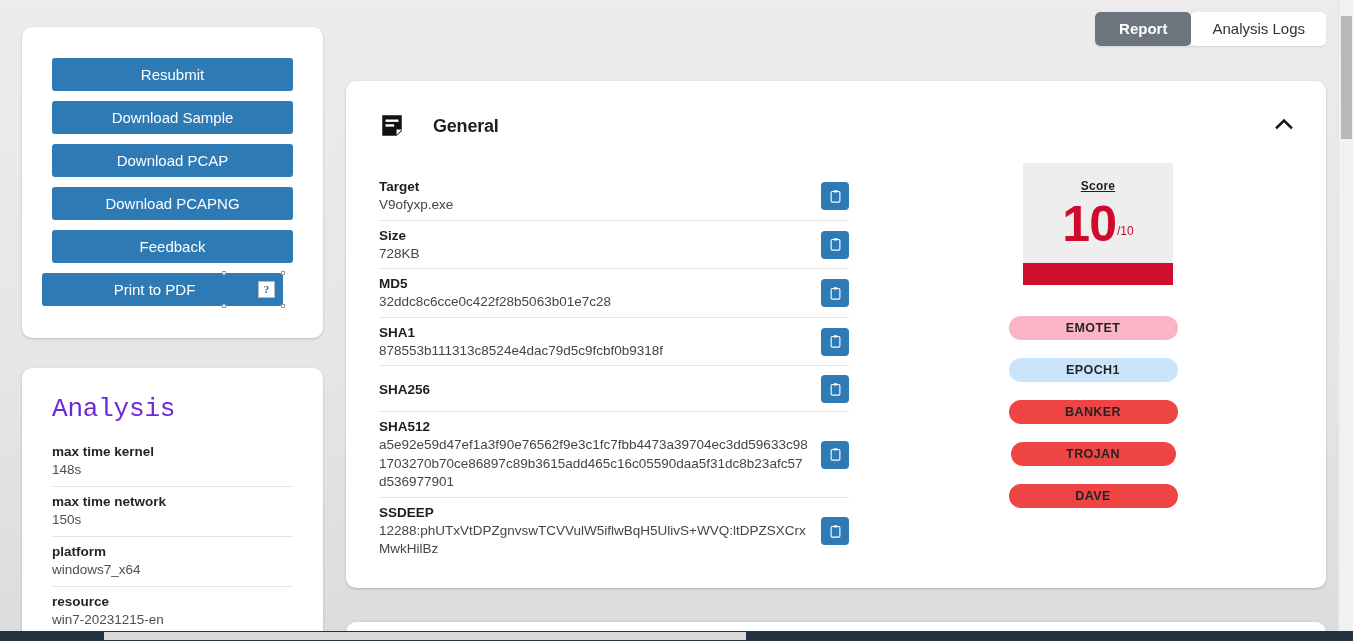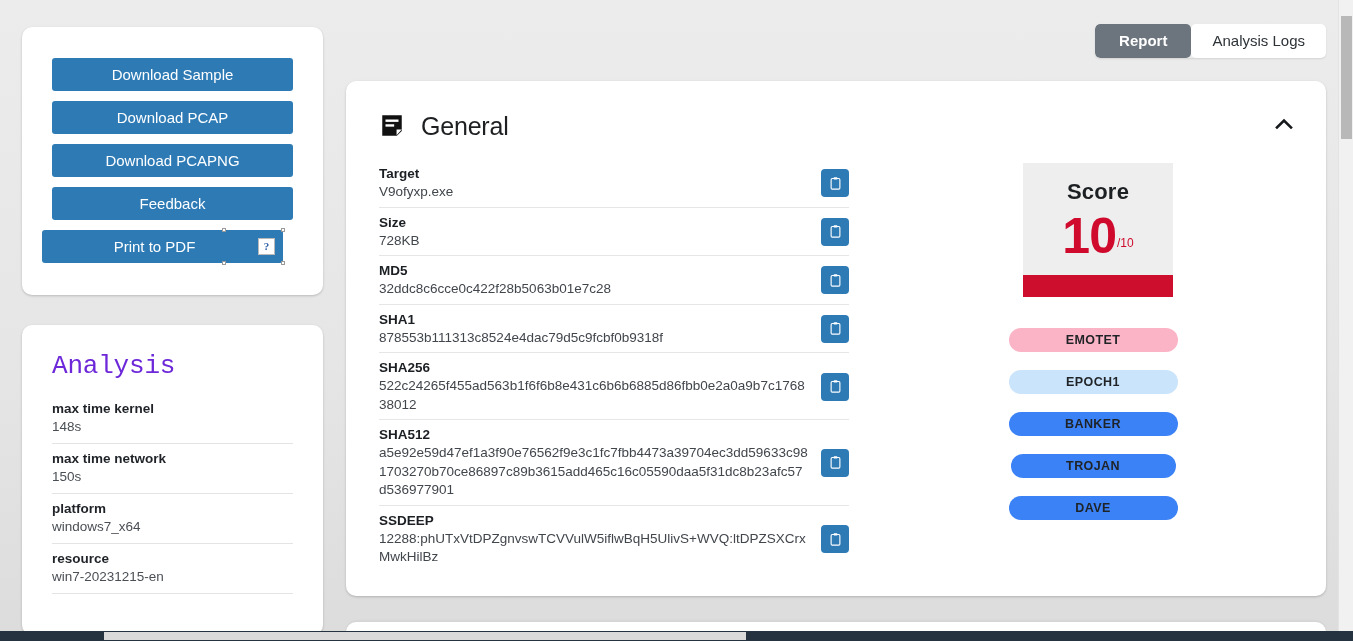--- a/index.html
+++ b/index.html
@@ -126,21 +126,21 @@
     font-size: 13.5px;
     color: #4a4f55;
     line-height: 18px;
     margin-top: 1px;
   }
 
   
   #tabs {
     position: absolute;
     right: 27px;
-    top: 24px;
+    top: 12px;
     display: flex;
     border-radius: 5px;
     overflow: hidden;
     box-shadow: 0 1px 2px rgba(0,0,0,.10);
   }
   .tab {
     height: 34px;
     line-height: 34px;
     padding: 0 21px;
     font-size: 15px;
@@ -180,42 +180,43 @@
     height: 38px;
     margin-bottom: 14px;
     position: relative;
   }
   #note-icon {
     width: 26px; height: 26px;
     margin-left: 9px;
     flex: 0 0 auto;
   }
   #general-title {
-    font-size: 25px;
+    font-size: 18px;
     color: #1d1f21;
-    margin-left: 16px;
-    font-weight: normal;
+    margin-left: 28px;
+    font-weight: bold;
     letter-spacing: -0.2px;
   }
   #collapse-chevron {
     position: absolute;
     right: 6px;
     top: 5px;
     width: 24px; height: 24px;
     cursor: pointer;
   }
 
   #general-body {
     display: flex;
     align-items: flex-start;
   }
   #info-col {
     width: 470px;
     margin-left: 9px;
     flex: 0 0 auto;
+    margin-top: 13px;
   }
   .info-row {
     display: flex;
     align-items: center;
     border-bottom: 1px solid #e6e6e6;
     padding: 6px 0 5px 0;
     min-height: 46px;
   }
   .info-row:last-child { border-bottom: none; }
   .info-text { flex: 1 1 auto; min-width: 0; padding-right: 12px; }
@@ -255,24 +256,25 @@
   #score-box {
     width: 150px;
     margin: 0 auto;
     background: #eeeeee;
     text-align: center;
     padding: 16px 0 0 0;
     position: relative;
     overflow: hidden;
   }
   #score-label {
-    font-size: 22px;
+    font-size: 12px;
     font-weight: bold;
     color: #1d2023;
     letter-spacing: .2px;
+    text-decoration: underline;
   }
   #score-value-wrap {
     margin-top: 6px;
     padding-bottom: 14px;
     color: #cf0a2c;
     line-height: 1;
   }
   #score-value {
     font-size: 50px;
     font-weight: bold;
@@ -299,21 +301,21 @@
   }
   .tag {
     height: 24px;
     line-height: 24px;
     border-radius: 12px;
     font-size: 12.5px;
     font-weight: bold;
     letter-spacing: .4px;
     text-align: center;
     color: #1f2326;
-    background: #3b82f6;
+    background: #ef4444;
     padding: 0 10px;
     min-width: 169px;
     cursor: pointer;
   }
   .tag.pink { background: #fbb3c6; }
   .tag.blue { background: #cae4fb; }
   .tag.narrow { min-width: 165px; }
 
   
   #next-card {
@@ -365,20 +367,21 @@
 <div id="app">
 
   <div id="tabs">
     <button class="tab active">Report</button>
     <button class="tab inactive">Analysis Logs</button>
   </div>
 
   <div id="sidebar">
 
     <div class="card" id="actions-card">
+      <button class="action-btn">Resubmit</button>
       <button class="action-btn">Download Sample</button>
       <button class="action-btn">Download PCAP</button>
       <button class="action-btn">Download PCAPNG</button>
       <button class="action-btn">Feedback</button>
 
       <div id="print-pdf-wrap">
         <button class="action-btn" id="print-pdf-btn">Print to PDF</button>
         <span class="broken-img">?</span>
         <span class="sel-handle sh-tl"></span>
         <span class="sel-handle sh-tr"></span>
@@ -481,21 +484,20 @@
               <svg width="15" height="15" viewBox="0 0 24 24">
                 <rect x="5" y="4" width="14" height="17" rx="1.8" fill="none" stroke="#ffffff" stroke-width="1.8"></rect>
                 <rect x="9" y="2" width="6" height="3.4" rx="1" fill="#ffffff"></rect>
               </svg>
             </button>
           </div>
 
           <div class="info-row">
             <div class="info-text">
               <div class="info-key">SHA256</div>
-              <div class="info-val">522c24265f455ad563b1f6f6b8e431c6b6b6885d86fbb0e2a0a9b7c176838012</div>
             </div>
             <button class="copy-btn">
               <svg width="15" height="15" viewBox="0 0 24 24">
                 <rect x="5" y="4" width="14" height="17" rx="1.8" fill="none" stroke="#ffffff" stroke-width="1.8"></rect>
                 <rect x="9" y="2" width="6" height="3.4" rx="1" fill="#ffffff"></rect>
               </svg>
             </button>
           </div>
 
           <div class="info-row">

